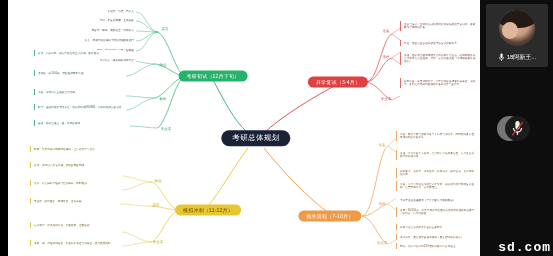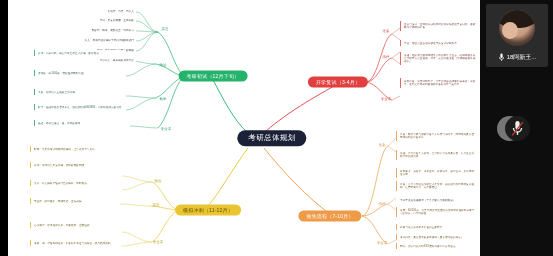--- a/index.html
+++ b/index.html
@@ -5,21 +5,21 @@
   html,body{margin:0;padding:0;background:#000;}
   body{width:553px;height:256px;overflow:hidden;font-family:"Liberation Sans","DejaVu Sans",sans-serif;}
   #root{position:relative;width:553px;height:256px;background:#000;}
 
   
   #share{position:absolute;left:8px;top:0;width:472px;height:256px;background:#fff;overflow:hidden;}
   #canvas{position:absolute;inset:0;}
   svg.links{position:absolute;left:0;top:0;width:472px;height:256px;overflow:visible;pointer-events:none;}
 
   
-  .center-node{position:absolute;left:264px;top:138px;transform:translate(-50%,-50%);
+  .center-node{position:absolute;left:248px;top:138px;transform:translate(-50%,-50%);
     background:#1b2136;color:#fff;border-radius:11px;padding:4px 11px;
     font-size:7.5px;letter-spacing:.4px;white-space:nowrap;line-height:1;}
 
   
   .branch-pill{position:absolute;transform:translate(-50%,-50%);border-radius:9px;
     padding:3px 8px;color:#fff;font-size:5px;white-space:nowrap;line-height:1;letter-spacing:.2px;}
   .b-green{background:#25b26b;}
   .b-red{background:#e0403f;}
   .b-yellow{background:#e8c531;color:#5e4a00;}
   .b-orange{background:#ef9a46;}
@@ -195,13 +195,14 @@
   <div id="mic-badge-halo"></div>
   <div id="mic-badge">
     <svg width="13" height="17" viewBox="0 0 12 16">
       <rect x="4" y="1" width="4" height="8" rx="2" fill="#f0f0f0"></rect>
       <path d="M2.2 7.5a3.8 3.8 0 0 0 7.6 0" stroke="#f0f0f0" stroke-width="1.3" fill="none"></path>
       <line x1="6" y1="11.3" x2="6" y2="14" stroke="#f0f0f0" stroke-width="1.3"></line>
       <line x1="1" y1="14.5" x2="11" y2="2" stroke="#c0392b" stroke-width="1.3"></line>
     </svg>
   </div>
 
+  <div id="watermark">sd.com</div>
 </div>
 
 </body></html>

